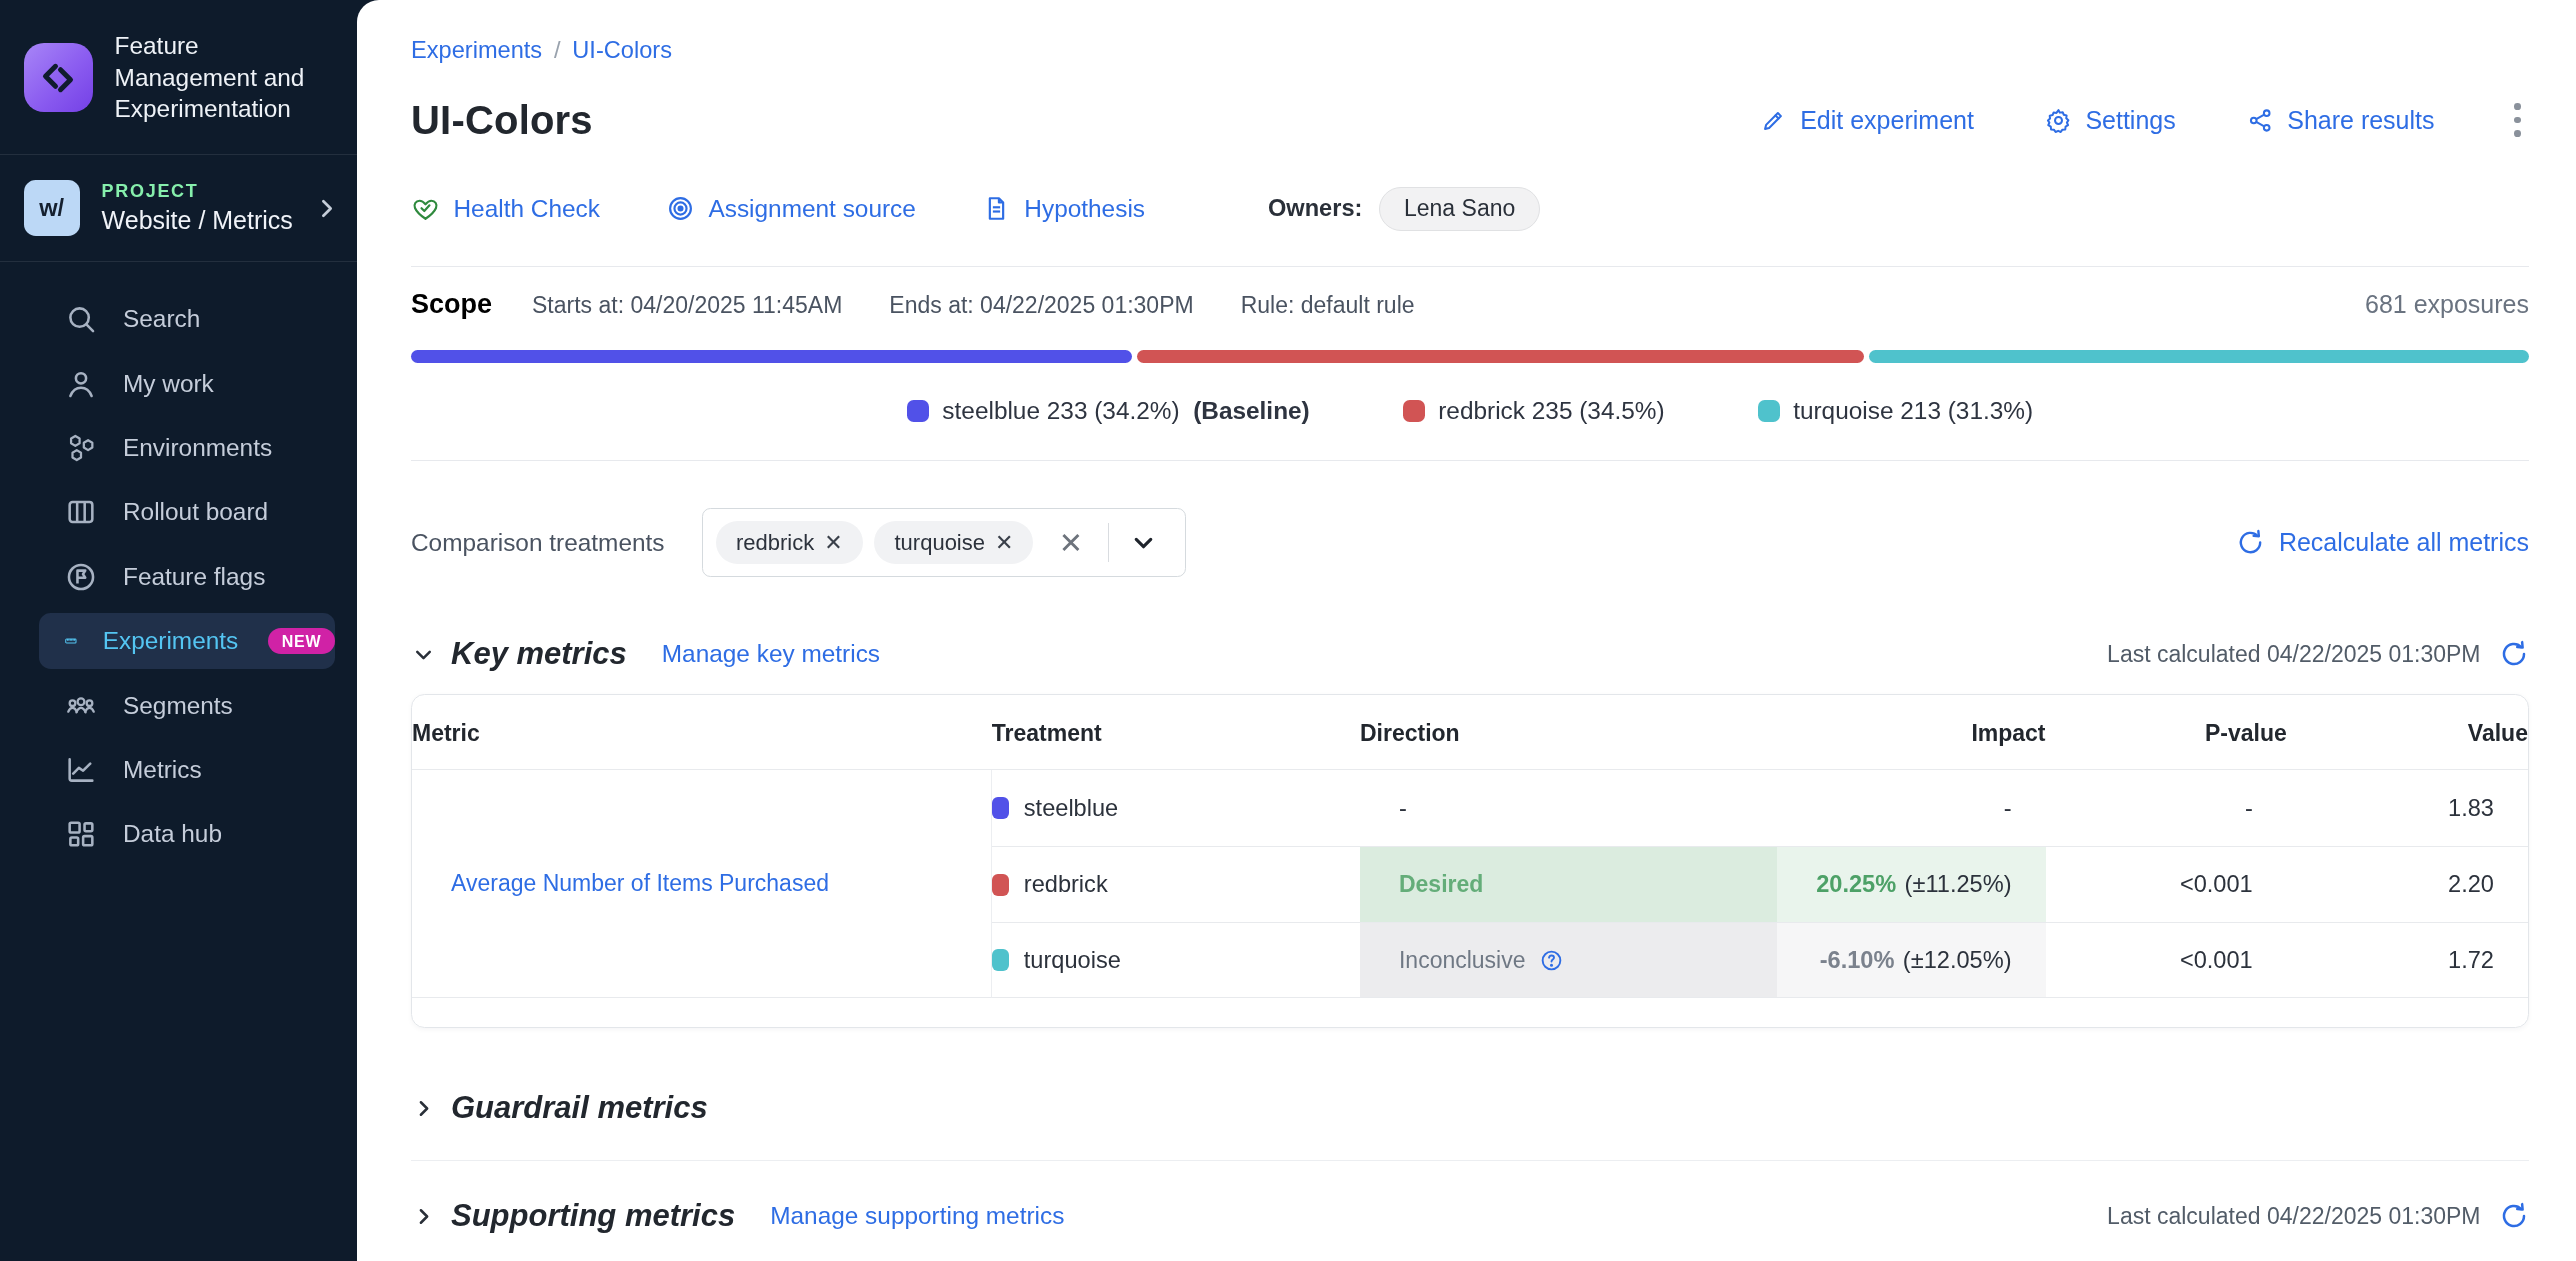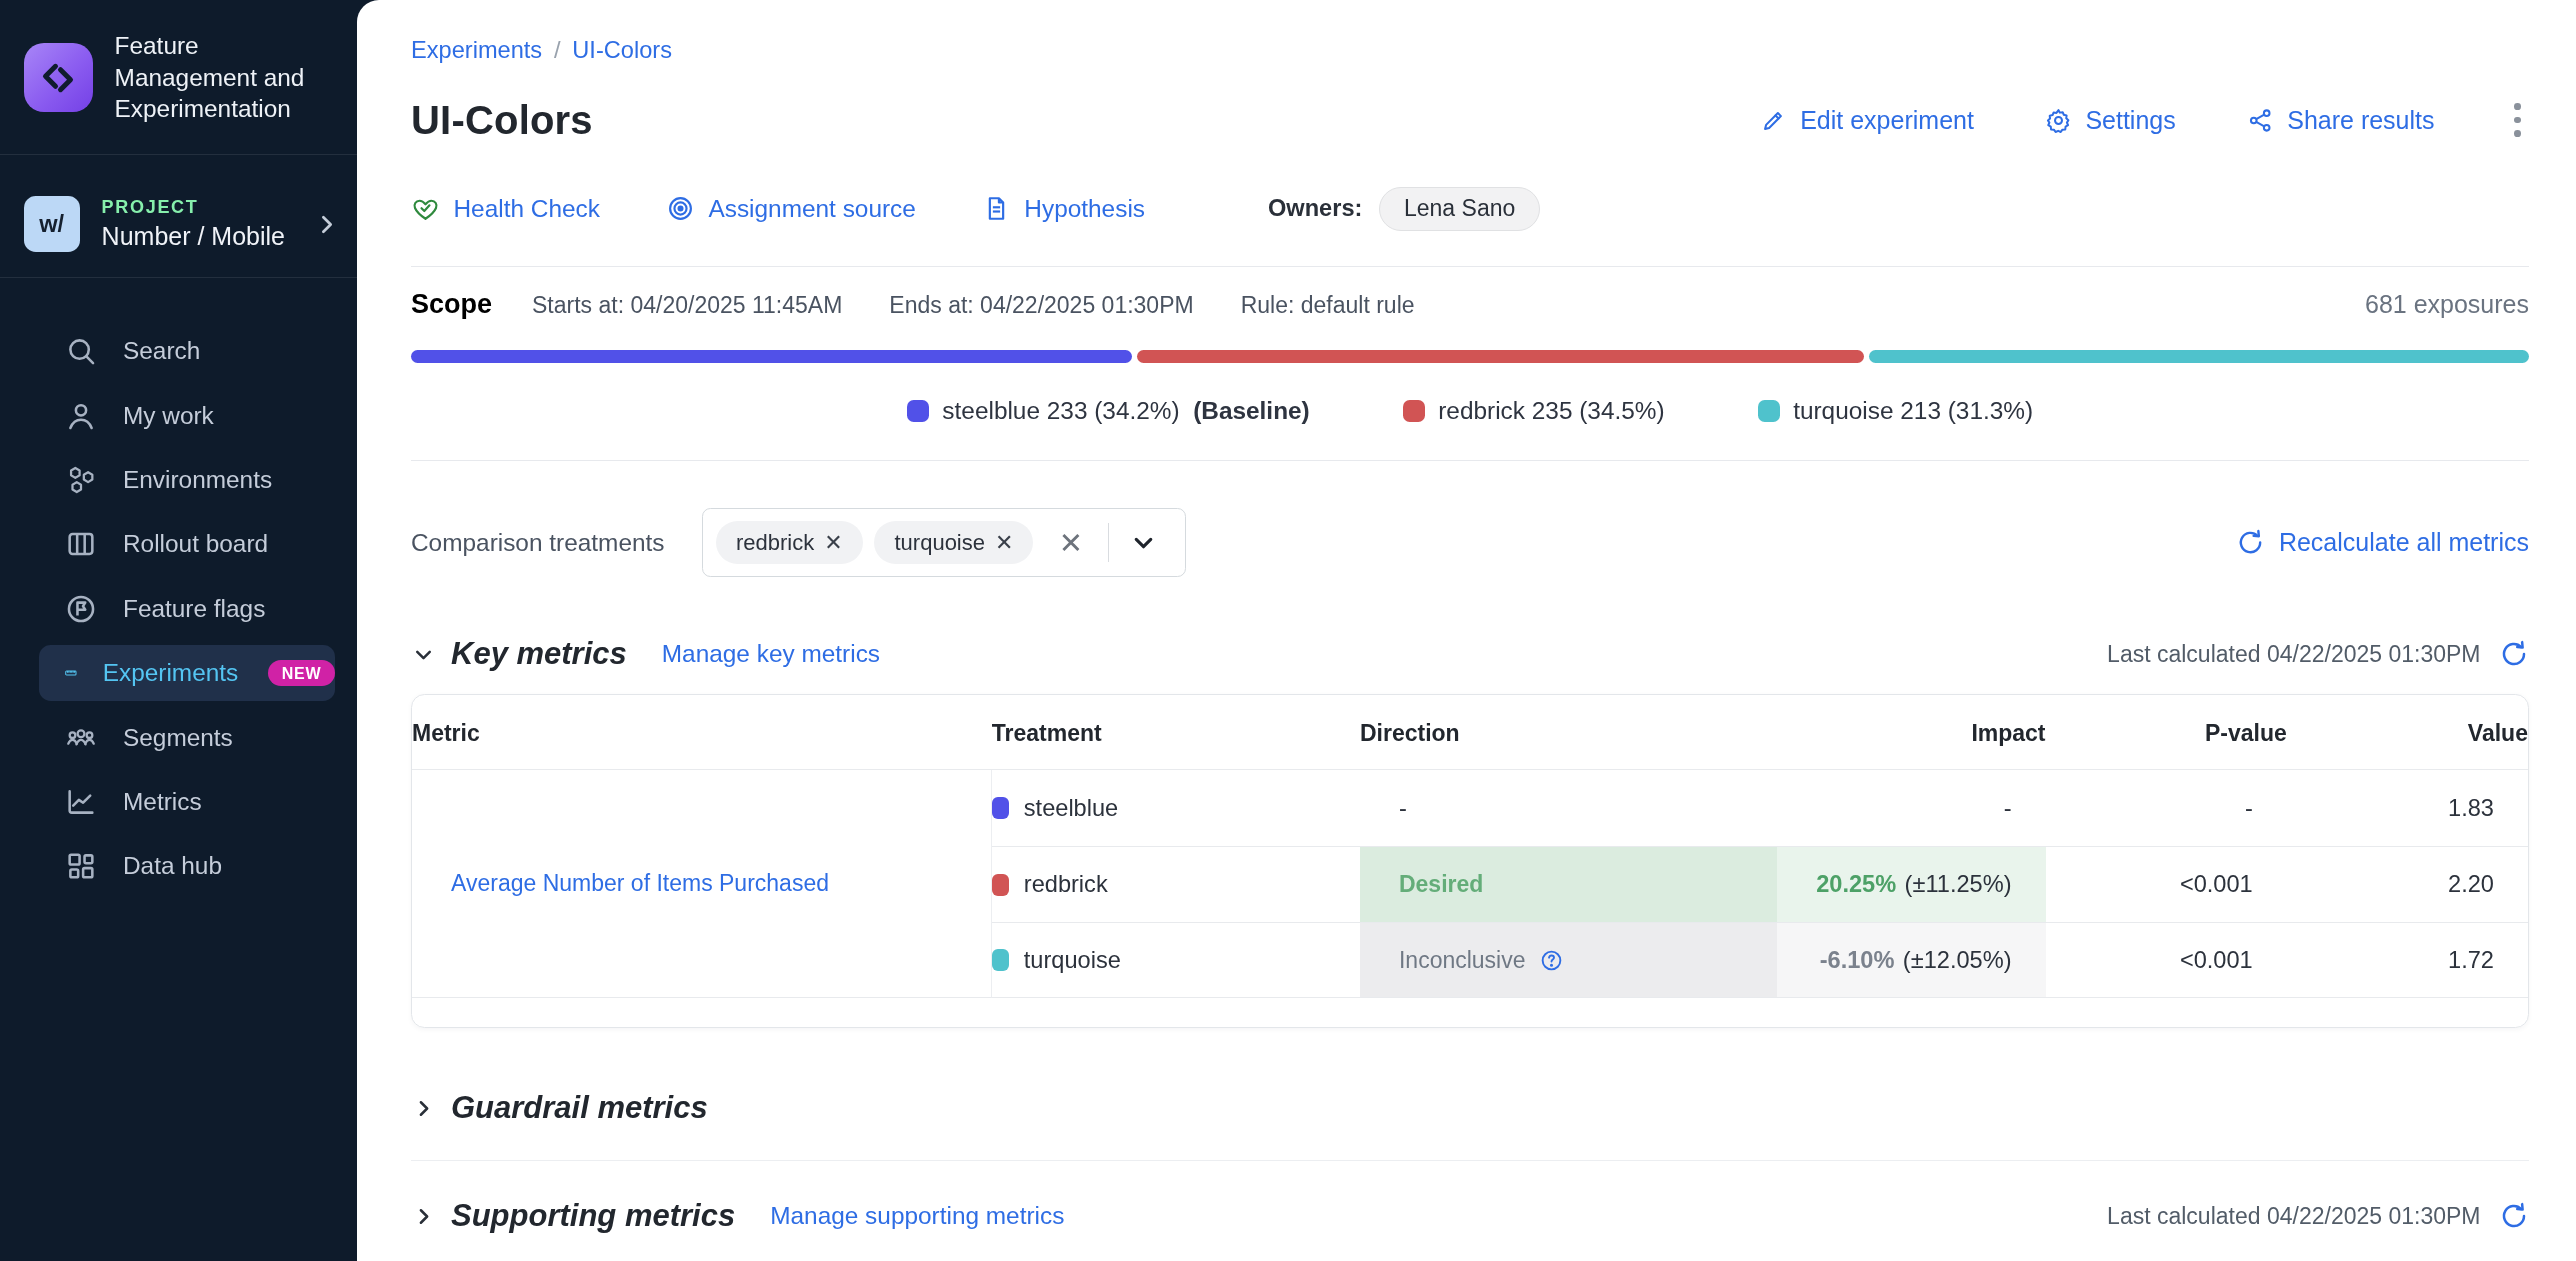--- a/index.html
+++ b/index.html
@@ -1,20 +1,20 @@
 <!DOCTYPE html>
 <html style="font-size:13.5px"><head>
 <meta charset="utf-8">
 <style>
   * { margin:0; padding:0; box-sizing:border-box; }
   html,body { width:2576px; height:1261px; overflow:hidden; }
   body { font-family:"Liberation Sans", sans-serif; background:#0e1b2b; display:flex; color:#242a33; }
 
   
-  .sidebar { width:357px; height:100%; background:#0e1b2b; flex:0 0 357px; display:flex; flex-direction:column;gap:16px; }
+  .sidebar { width:357px; height:100%; background:#0e1b2b; flex:0 0 357px; display:flex; flex-direction:column; }
   .logo-row { display:flex; align-items:center; gap:22px; padding:30px 23.6px 29px 23.6px; border-bottom:0.8px solid rgba(255,255,255,.09); }
   .logo-tile { width:69px; height:69px; border-radius:20px; background:linear-gradient(135deg,#a886f7 0%,#8b5cf0 55%,#7440e6 100%); display:flex; align-items:center; justify-content:center; flex:0 0 69px; }
   .app-title { color:#eef2f7; font-size:24.4px; line-height:1.3; font-weight:400; }
   .project-row { display:flex; align-items:center; gap:22px; padding:25px 23.6px; border-bottom:0.8px solid rgba(255,255,255,.09); position:relative; }
   .project-badge { width:56px; height:56px; border-radius:11.8px; background:#bcd8f6; color:#15202f; font-weight:700; font-size:23.6px; display:flex; align-items:center; justify-content:center; }
   .project-label { color:#86efac; font-size:18px; letter-spacing:1.7px; font-weight:700; }
   .project-name { color:#f0f3f8; font-size:25px; margin-top:3.4px; }
   .project-chevron { position:absolute; right:18.5px; color:#c4cdd9; }
   .nav { padding:29px 0 0 17px; }
   .nav-item { display:flex; align-items:center; gap:25px; height:56px; margin:0 22px 8.4px 22px; padding:0 0 0 25px; border-radius:11.8px; color:#c5cdda; font-size:24.4px; cursor:pointer; }
@@ -114,21 +114,21 @@
         <path d="M27 14 L39 26 L27 38"></path>
       </svg>
     </div>
     <div class="app-title">Feature Management and Experimentation</div>
   </div>
 
   <div class="project-row">
     <div class="project-badge">w/</div>
     <div>
       <div class="project-label">PROJECT</div>
-      <div class="project-name">Number / Mobile</div>
+      <div class="project-name">Website / Metrics</div>
     </div>
     <span class="project-chevron">
       <svg width="25" height="25" viewBox="0 0 24 24" fill="none" stroke="currentColor" stroke-width="2.6" stroke-linecap="round" stroke-linejoin="round">
           <polyline points="9 5 16 12 9 19"></polyline>
         </svg>
     </span>
   </div>
 
   <nav class="nav">
     <div class="nav-item">

